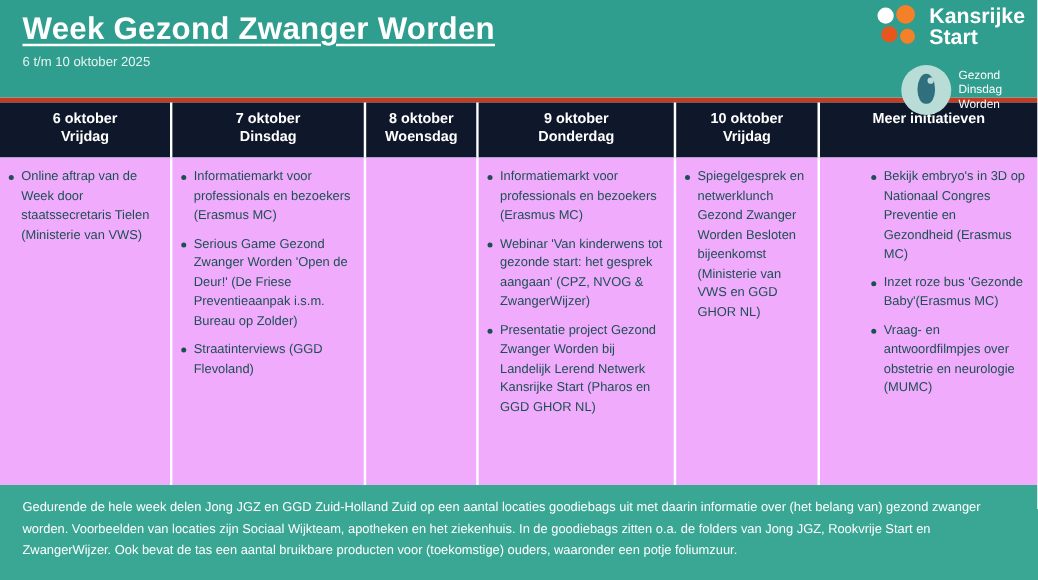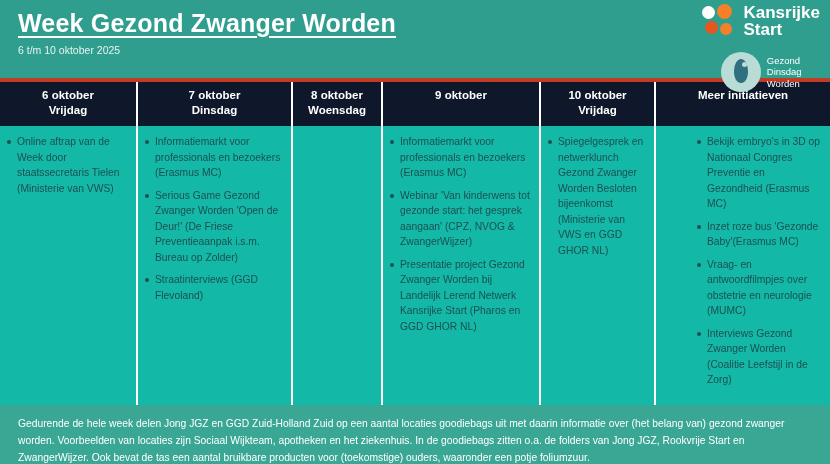--- a/index.html
+++ b/index.html
@@ -79,21 +79,21 @@
     padding: 6px 4px 8px;
     font-size: 11.5px;
     line-height: 15px;
     border-right: 2px solid #ffffff;
   }
   .col-head:last-child { border-right: 0; }
   .col-head .date { font-weight: bold; }
   .col-head .day { font-weight: bold; }
 
   .col-body {
-    background: #14b8a6;
+    background: #f0abfc;
     border-right: 2px solid #ffffff;
     padding: 8px 7px 10px 6px;
     min-height: 262px;
   }
   .col-body:last-child { border-right: 0; padding-left: 40px; }
 
   ul.items { list-style: none; }
   ul.items li {
     position: relative;
     padding-left: 11px;
@@ -165,20 +165,21 @@
     <div class="col-head">
       <div class="date">7 oktober</div>
       <div class="day">Dinsdag</div>
     </div>
     <div class="col-head">
       <div class="date">8 oktober</div>
       <div class="day">Woensdag</div>
     </div>
     <div class="col-head">
       <div class="date">9 oktober</div>
+      <div class="day">Donderdag</div>
     </div>
     <div class="col-head">
       <div class="date">10 oktober</div>
       <div class="day">Vrijdag</div>
     </div>
     <div class="col-head">
       <div class="date"></div>
       <div class="day">Meer initiatieven</div>
     </div>
   </div>
@@ -207,20 +208,19 @@
     <div class="col-body">
       <ul class="items">
         <li class="teal">Spiegelgesprek en netwerklunch Gezond Zwanger Worden Besloten bijeenkomst (Ministerie van VWS en GGD GHOR NL)</li>
       </ul>
     </div>
     <div class="col-body">
       <ul class="items">
         <li class="teal">Bekijk embryo's in 3D op Nationaal Congres Preventie en Gezondheid (Erasmus MC)</li>
         <li class="orange">Inzet roze bus 'Gezonde Baby'(Erasmus MC)</li>
         <li class="teal">Vraag- en antwoordfilmpjes over obstetrie en neurologie (MUMC)</li>
-        <li class="orange">Interviews Gezond Zwanger Worden (Coalitie Leefstijl in de Zorg)</li>
       </ul>
     </div>
   </div>
 
   <div class="note">Gedurende de hele week delen Jong JGZ en GGD Zuid-Holland Zuid op een aantal locaties goodiebags uit met daarin informatie over (het belang van) gezond zwanger worden. Voorbeelden van locaties zijn Sociaal Wijkteam, apotheken en het ziekenhuis. In de goodiebags zitten o.a. de folders van Jong JGZ, Rookvrije Start en ZwangerWijzer. Ook bevat de tas een aantal bruikbare producten voor (toekomstige) ouders, waaronder een potje foliumzuur.</div>
 
 </div>
 
 </body></html>

